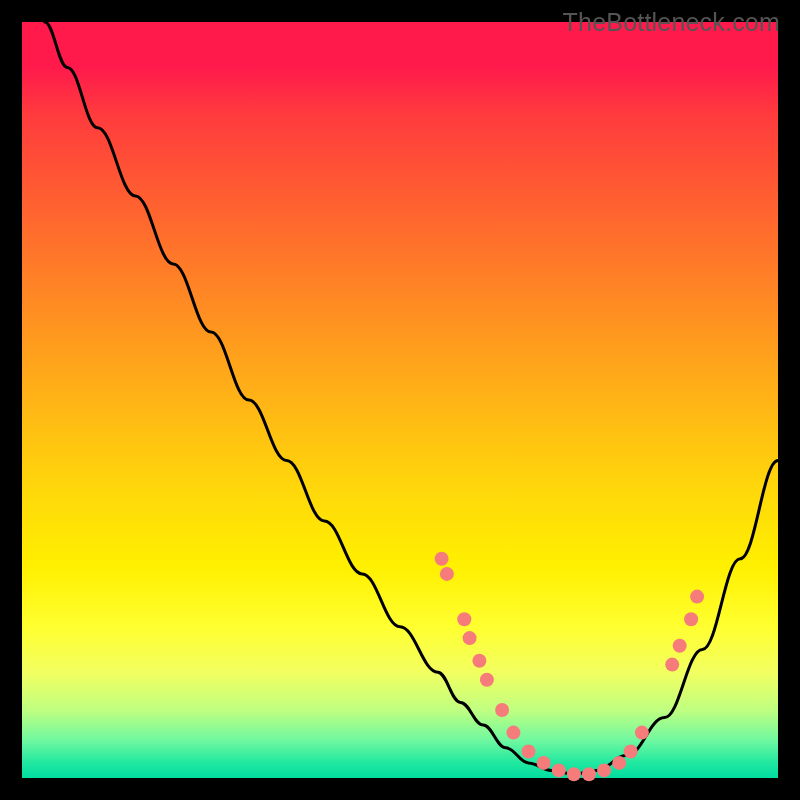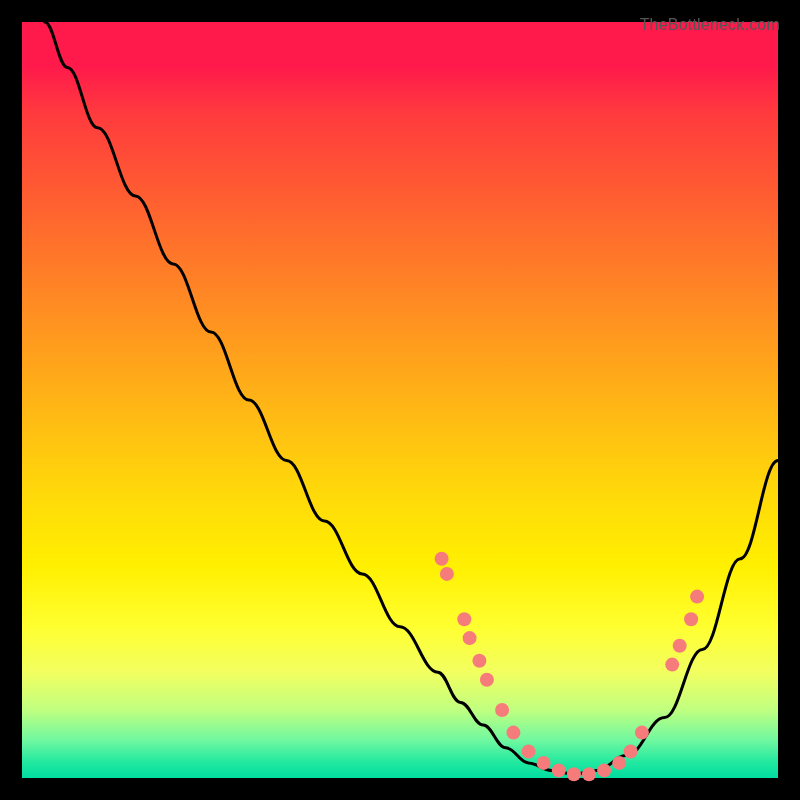--- a/index.html
+++ b/index.html
@@ -36,24 +36,24 @@
       #ffff30 80%,
       #f2ff60 86%,
       #c0ff80 91%,
       #70f8a0 95%,
       #20e8a0 98%,
       #00dca0 100%
     );
   }
   .watermark {
     position: absolute;
-    top: 16px;
+    top: 8px;
     right: 20px;
     color: #555;
-    font-size: 16px;
+    font-size: 25px;
     letter-spacing: 0.2px;
     user-select: none;
   }
   svg.curve {
     position: absolute;
     inset: 0;
     width: 100%;
     height: 100%;
     overflow: visible;
   }

